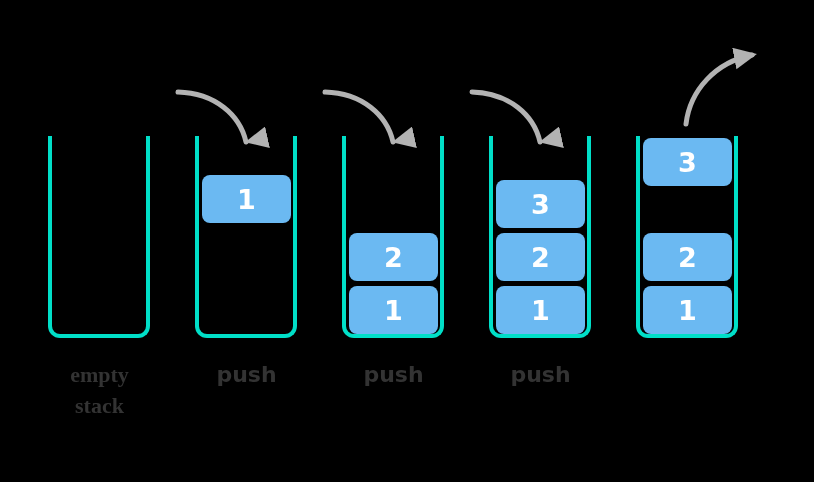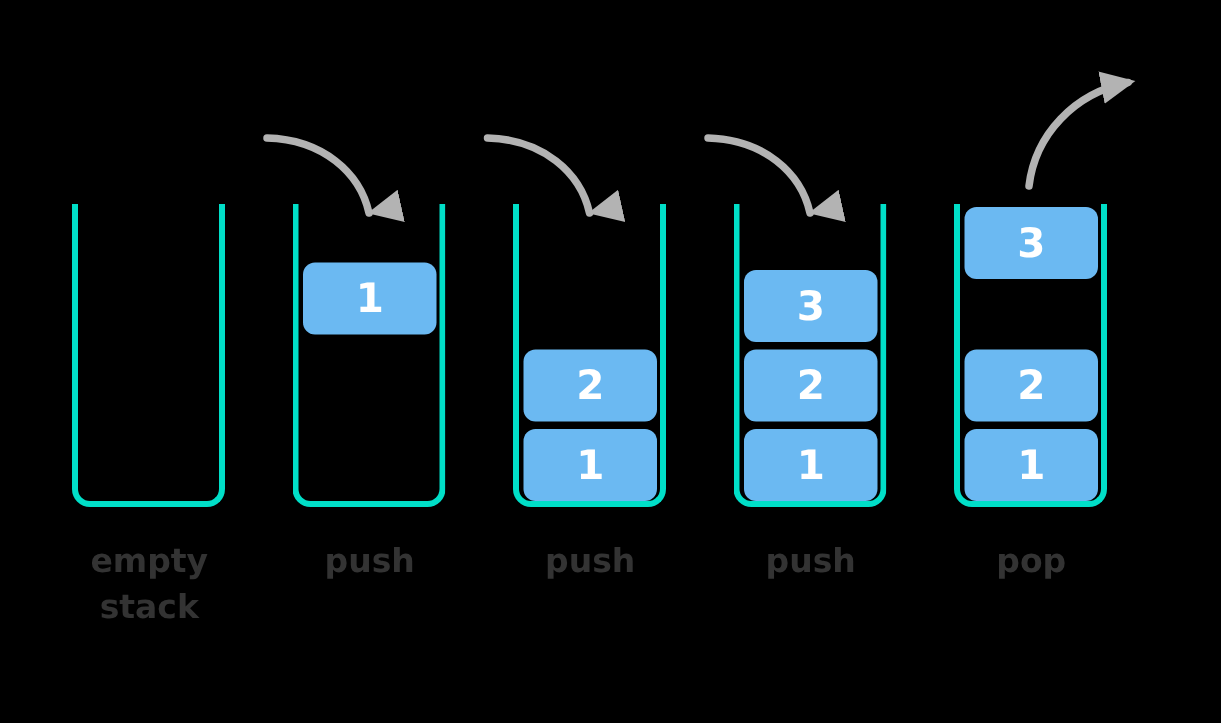--- a/index.html
+++ b/index.html
@@ -83,21 +83,21 @@
     width: 814px;
     height: 482px;
     pointer-events: none;
   }
 </style>
 </head>
 <body>
 
 <div id="diagram-root">
 
-  <div class="stack-column" style="left:26px;">
+  <div class="stack-column" style="left:26px;font-family:Liberation Serif, serif;">
     <div class="stack-container"></div>
     <div class="col-label">empty
 stack</div>
   </div>
 
   <div class="stack-column" style="left:173px;">
     <div class="stack-container"></div>
     <div class="cell" style="top:175px;">1</div>
     <div class="col-label">push</div>
   </div>
@@ -115,21 +115,20 @@
     <div class="cell" style="top:233px;">2</div>
     <div class="cell" style="top:286px;">1</div>
     <div class="col-label">push</div>
   </div>
 
   <div class="stack-column" style="left:614px;">
     <div class="stack-container"></div>
     <div class="cell" style="top:138px;">3</div>
     <div class="cell" style="top:233px;">2</div>
     <div class="cell" style="top:286px;">1</div>
-    <div class="col-label">pop</div>
   </div>
 
   <svg class="arrow-layer" viewBox="0 0 814 482" width="814" height="482">
     <defs>
       <marker id="head-down" markerWidth="5" markerHeight="5" refX="2.2" refY="4.4" orient="auto" markerUnits="strokeWidth">
         <path d="M 0 0 L 4.4 0 L 2.2 4.6 Z" fill="#b3b3b3"></path>
       </marker>
       <marker id="head-up" markerWidth="5" markerHeight="5" refX="3.6" refY="2.2" orient="auto" markerUnits="strokeWidth">
         <path d="M 0 0 L 4.6 2.2 L 0 4.4 Z" fill="#b3b3b3"></path>
       </marker>

